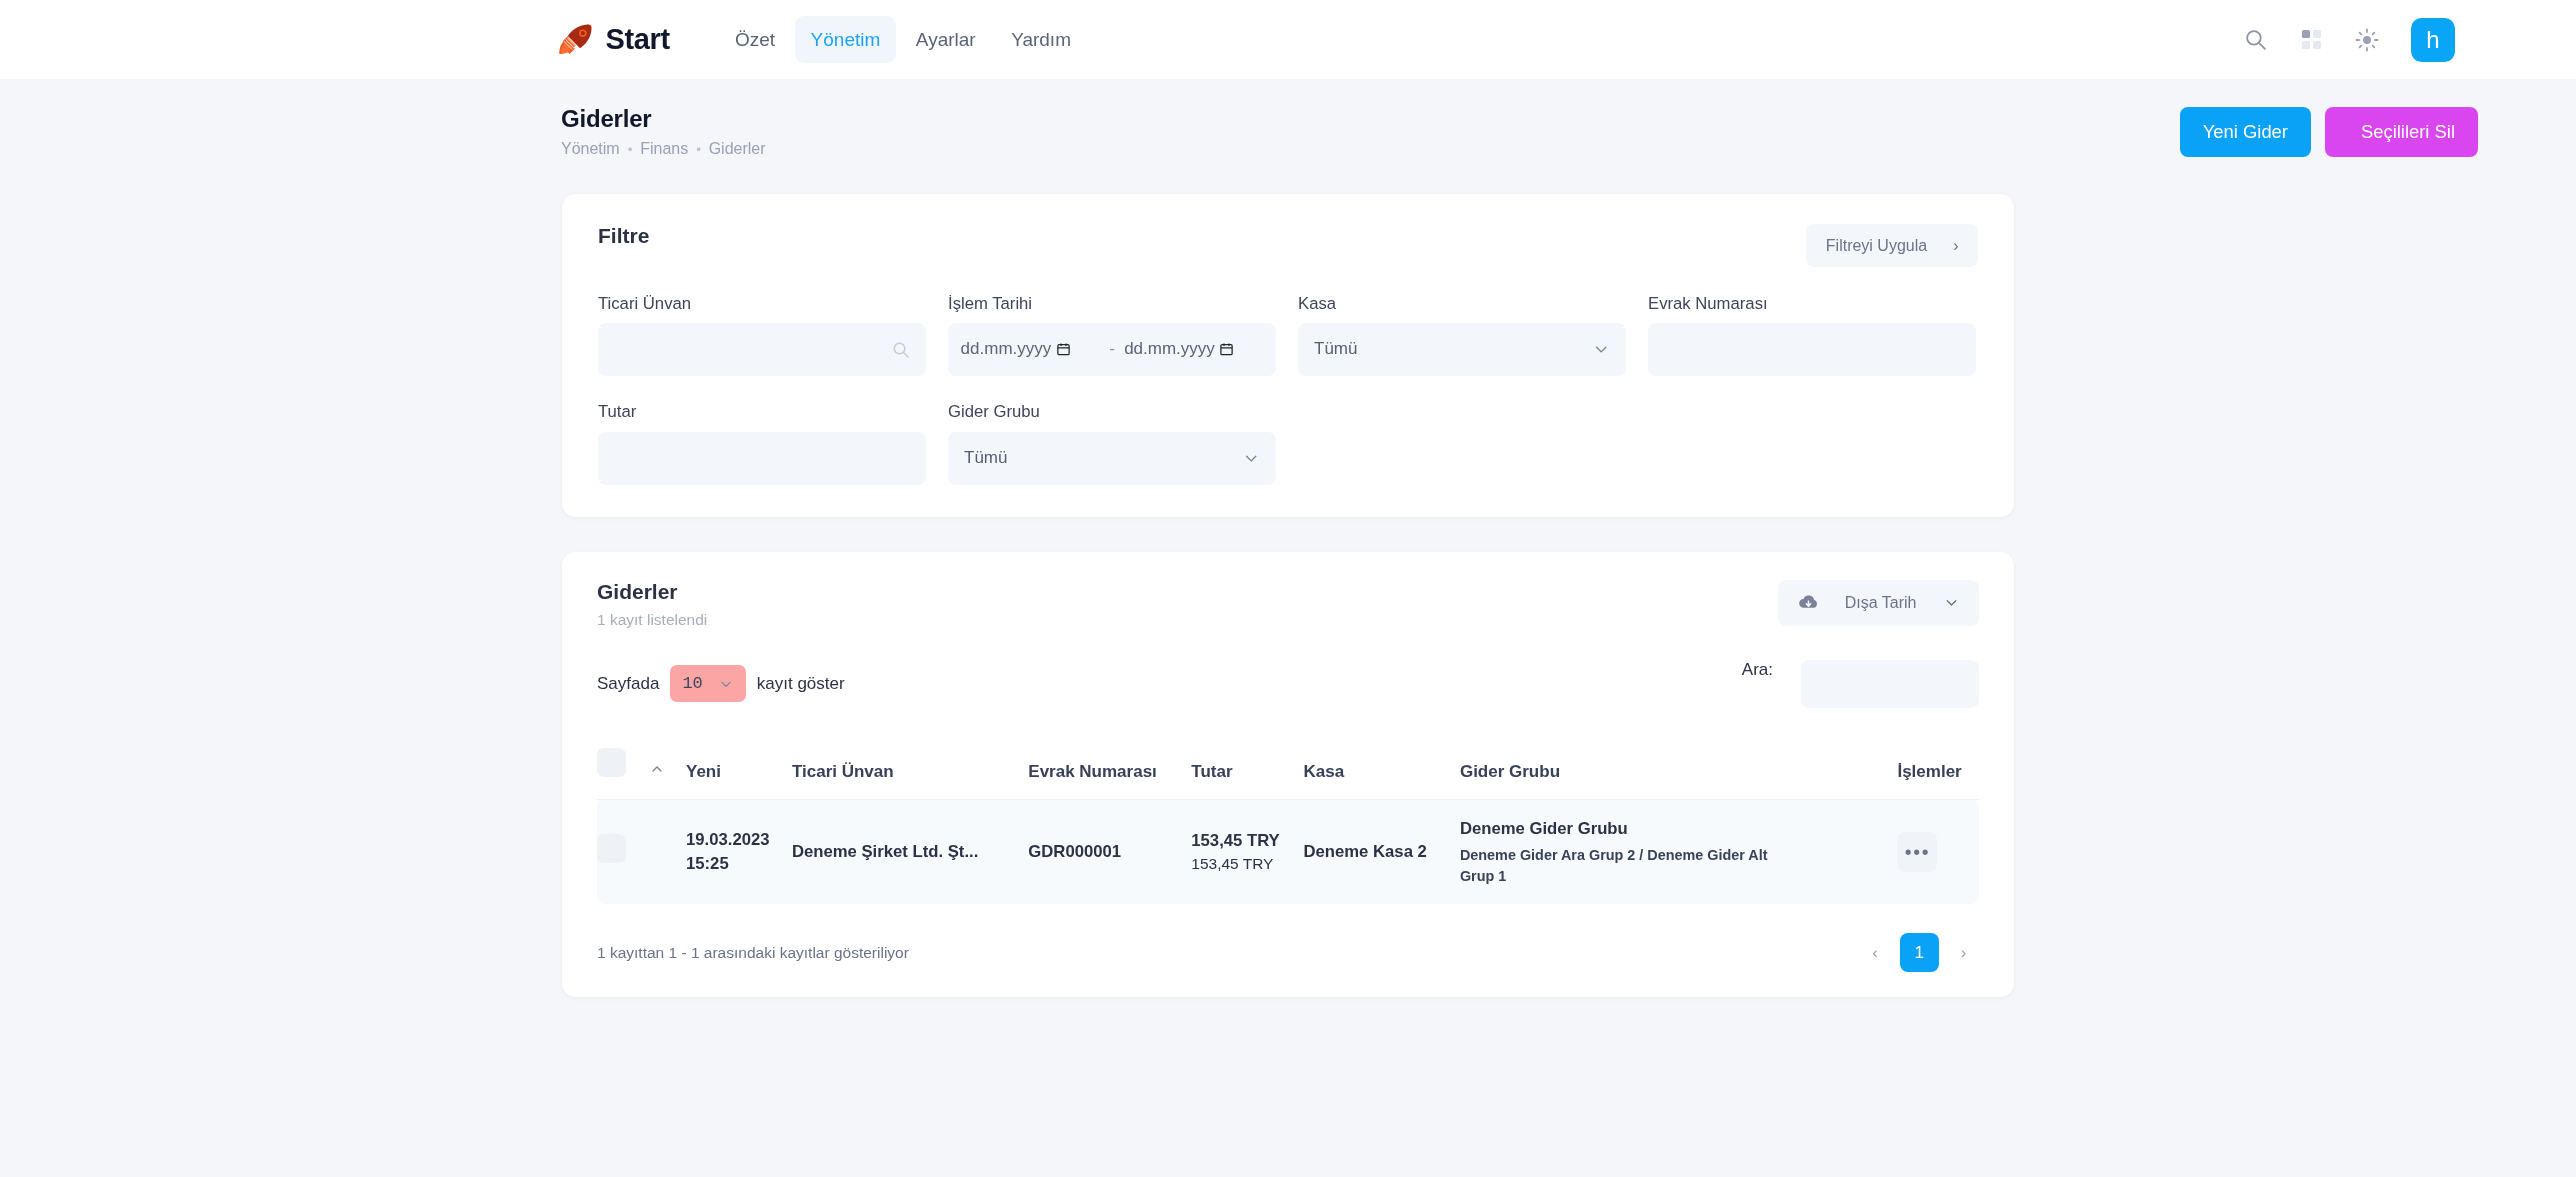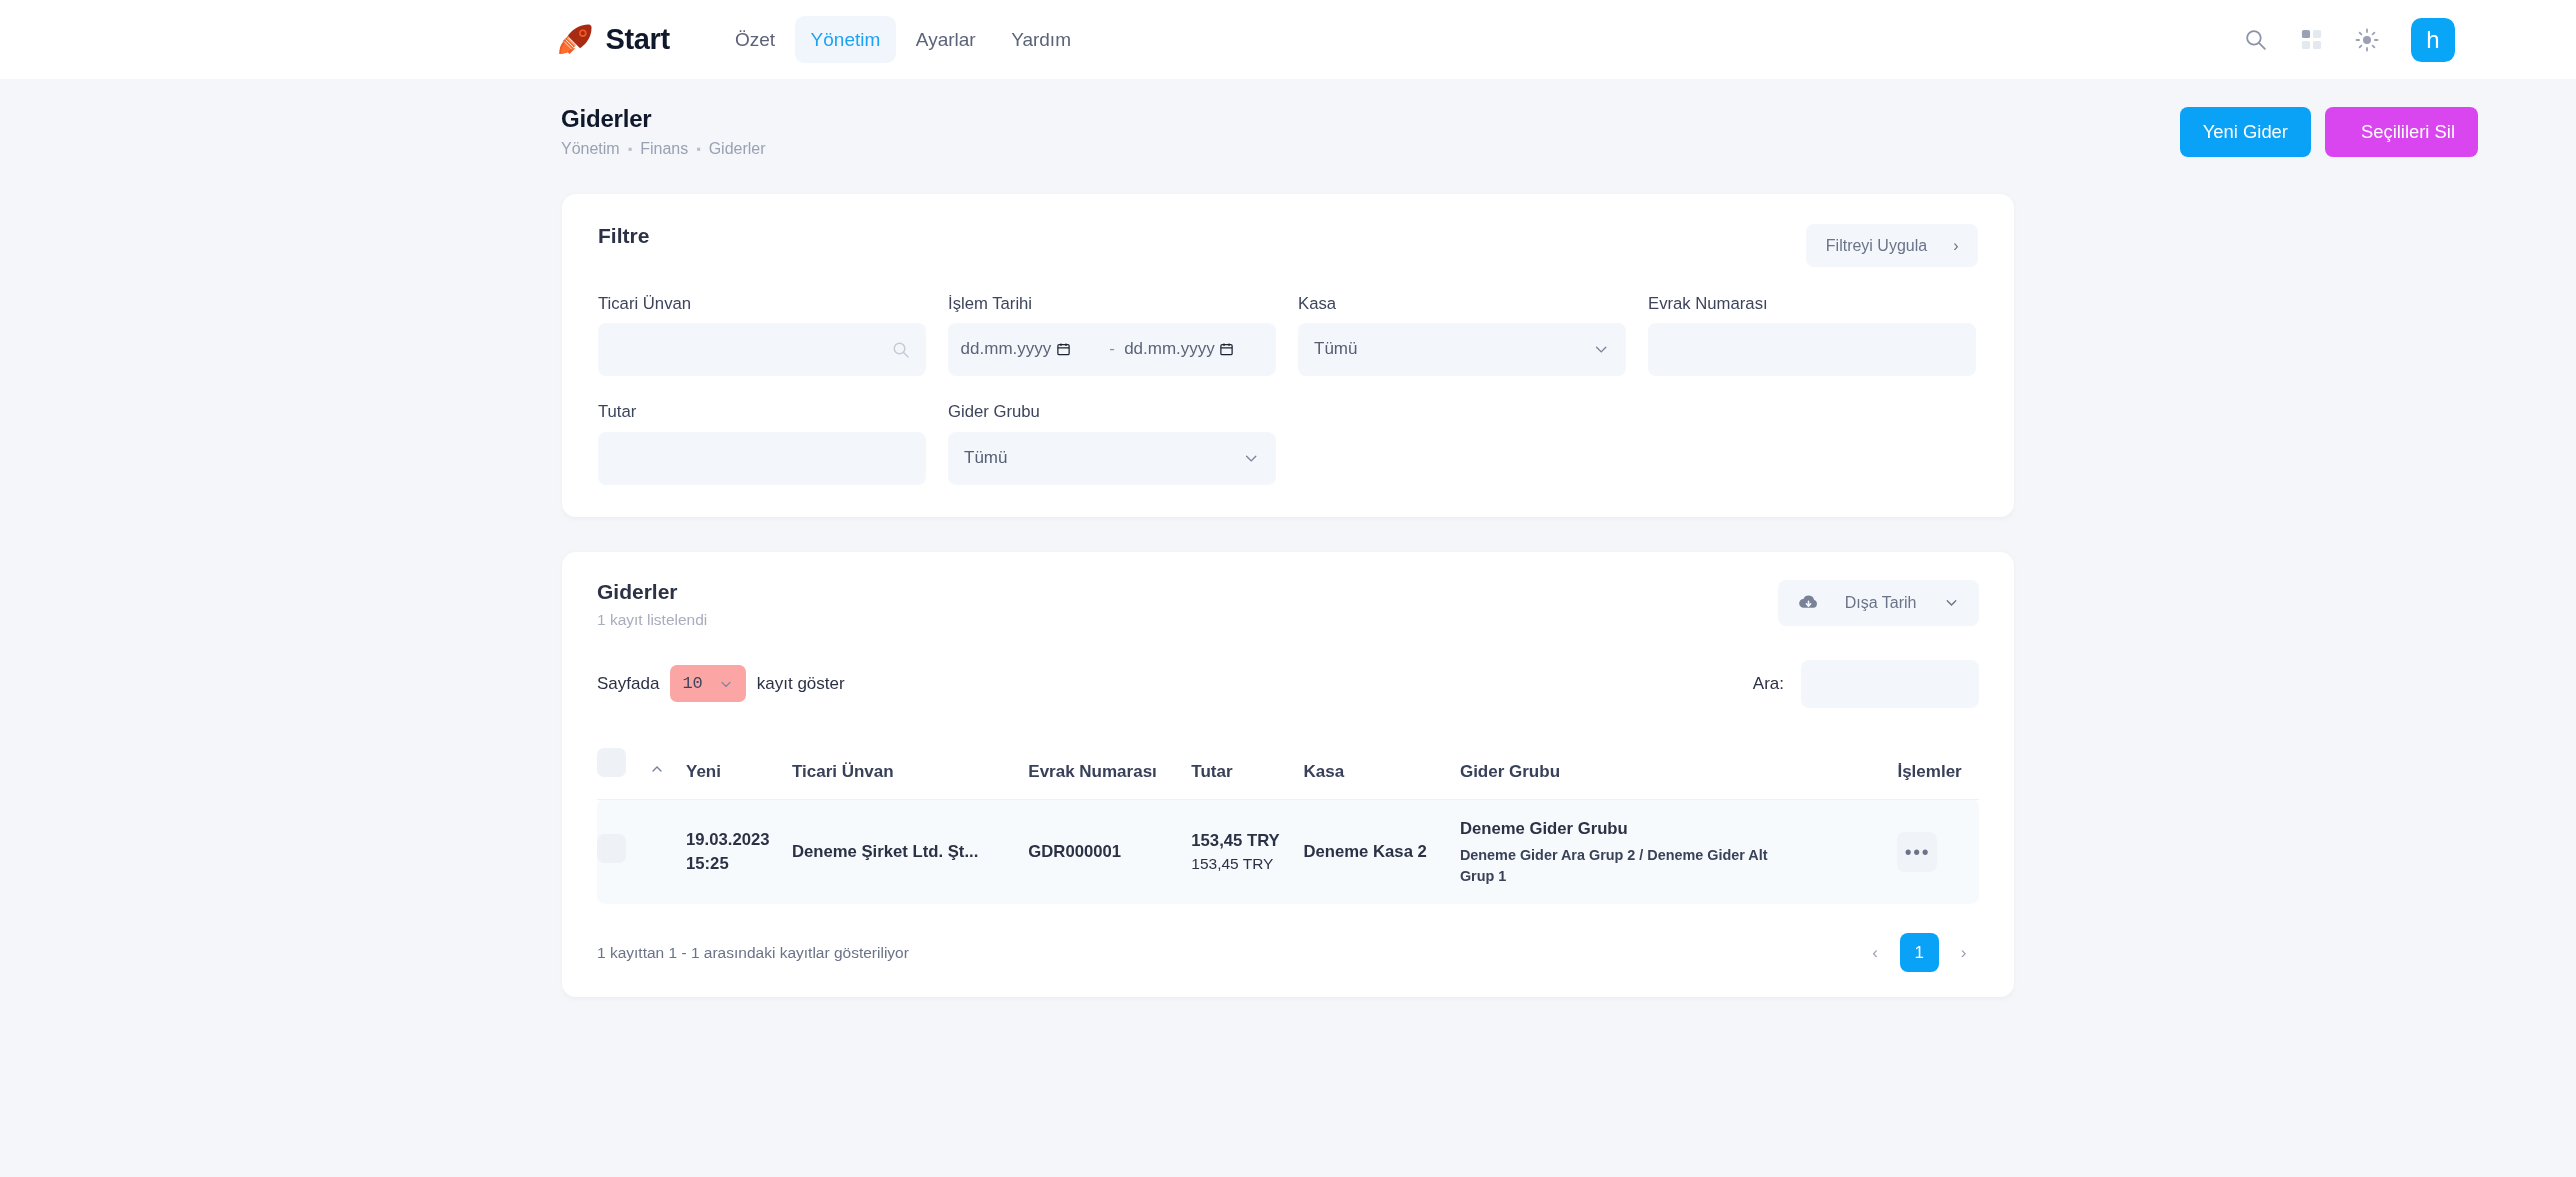--- a/index.html
+++ b/index.html
@@ -120,21 +120,21 @@
   .tcontrols {
     display: flex; align-items: center; justify-content: space-between;
     margin-top: 31px;
   }
   .lenctl { display: flex; align-items: center; gap: 10.4px; font-size: 17px; color: #2b3245;}
   .len-select {
     background: #fca5a5; border-radius: 7px; padding: 9.2px 12.6px;
     display: flex; align-items: center; gap: 15px; cursor: pointer;
     font-size: 17px; color: #3d455c; font-family: Liberation Mono, monospace;
   }
-  .searchctl { display: flex; align-items: center; gap: 17px; font-size: 17px; color:#2b3245;}
+  .searchctl { display: flex; gap: 28px; font-size: 17px; color:#2b3245;}
   .search-box {
     width: 178px; height: 48px; background: #f3f7fc;
     border: none; border-radius: 8px; font-family: inherit; font-size: 17px;
     padding: 0 11.5px; color:#3d455c;
   }
 
   
   table { width: 100%; border-collapse: collapse; margin-top: 25px; }
   thead th {
     text-align: left; font-size: 17px; font-weight: 600; color: #39415a;

